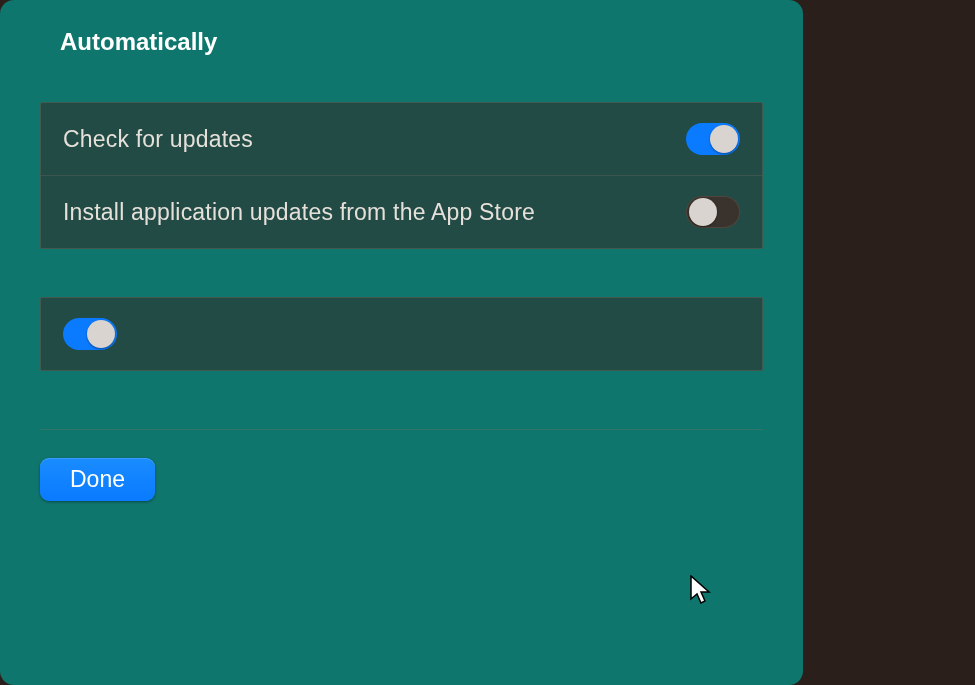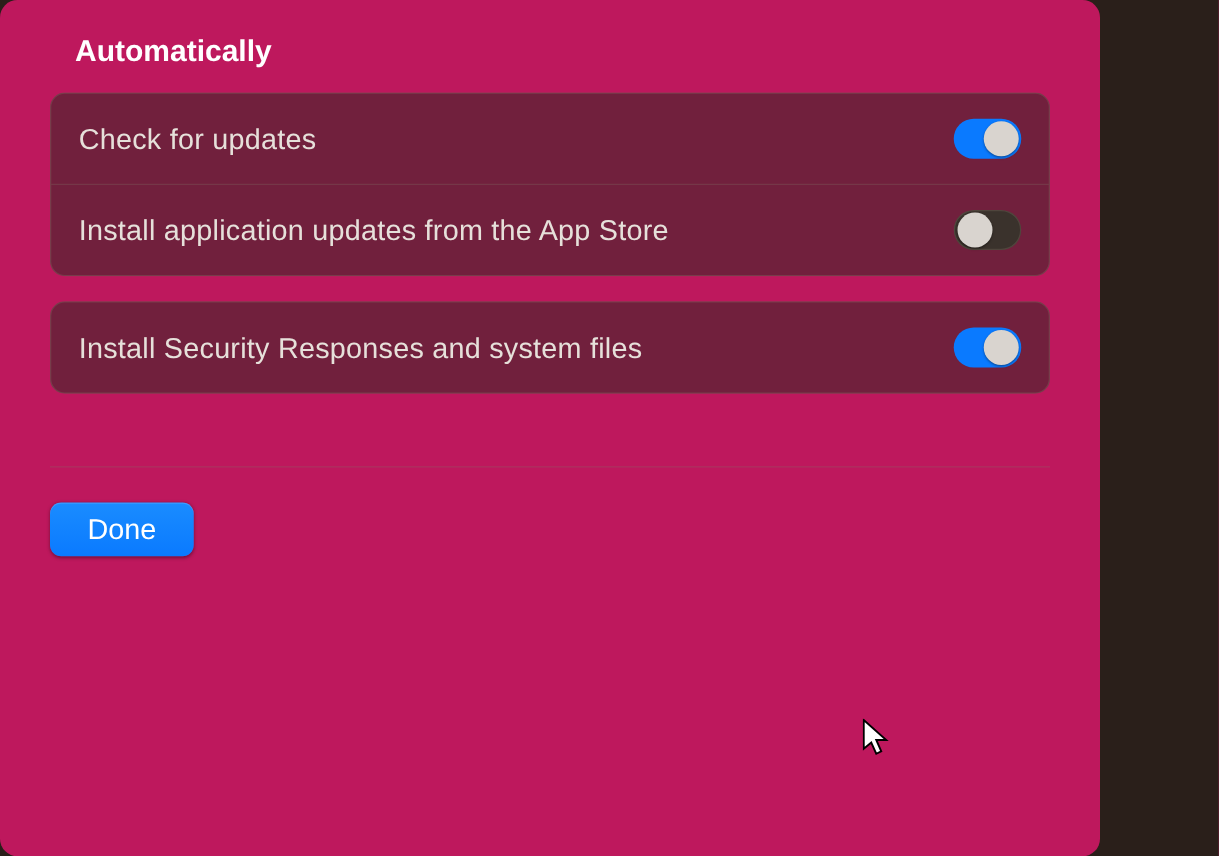--- a/index.html
+++ b/index.html
@@ -10,40 +10,41 @@
     body {
       width: 975px;
       height: 685px;
       background: #2a1f1a;
       font-family: -apple-system, BlinkMacSystemFont, "Segoe UI", Helvetica, Arial, sans-serif;
       color: #e8e8e8;
       overflow: hidden;
       position: relative;
     }
     .window {
-      width: 880px;
+      width: 803px;
       height: 685px;
-      background: #be185d;
+      background: #0f766e;
       border-radius: 14px;
       padding: 28px 40px 0 40px;
       display: flex;
       flex-direction: column;
     }
     .section-title {
       font-size: 24px;
       font-weight: 700;
       color: #ffffff;
       margin-left: 20px;
       margin-bottom: 18px;
     }
     .group {
       background: rgba(50, 40, 34, 0.55);
       border: 1px solid rgba(130, 115, 100, 0.35);
-      border-radius: 12px;
+      border-radius: 2px;
       margin-bottom: 20px;
+      margin-top: 28px;
     }
     .row {
       display: flex;
       align-items: center;
       justify-content: space-between;
       padding: 20px 22px;
       border-bottom: 1px solid rgba(130, 115, 100, 0.28);
     }
     .row:last-child {
       border-bottom: none;
@@ -127,21 +128,20 @@
     <div class="row">
       <span class="row-label">Install application updates from the App Store</span>
       <div class="toggle off">
           <div class="toggle-knob"></div>
         </div>
     </div>
   </div>
 
   <div class="group">
     <div class="row">
-      <span class="row-label">Install Security Responses and system files</span>
       <div class="toggle on">
           <div class="toggle-knob"></div>
         </div>
     </div>
   </div>
 
   <div class="footer">
     <button class="done-button">Done</button>
   </div>
 

